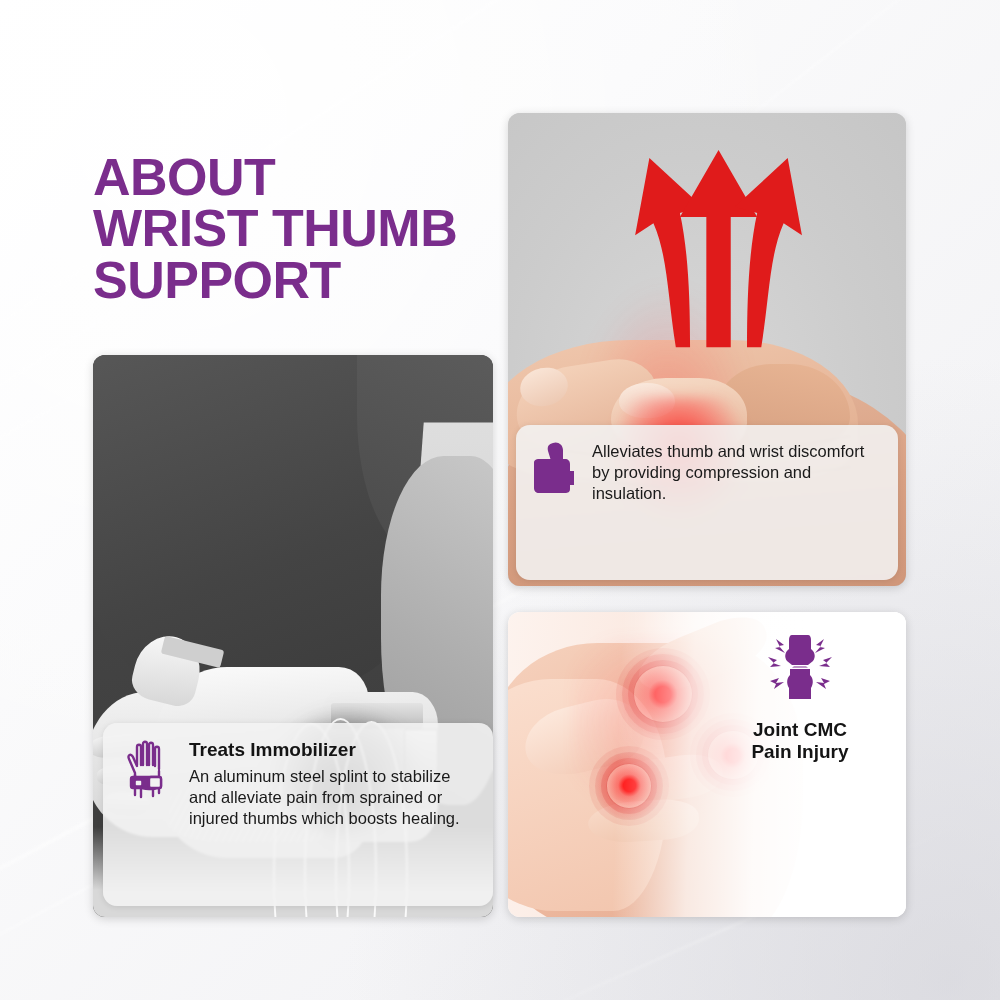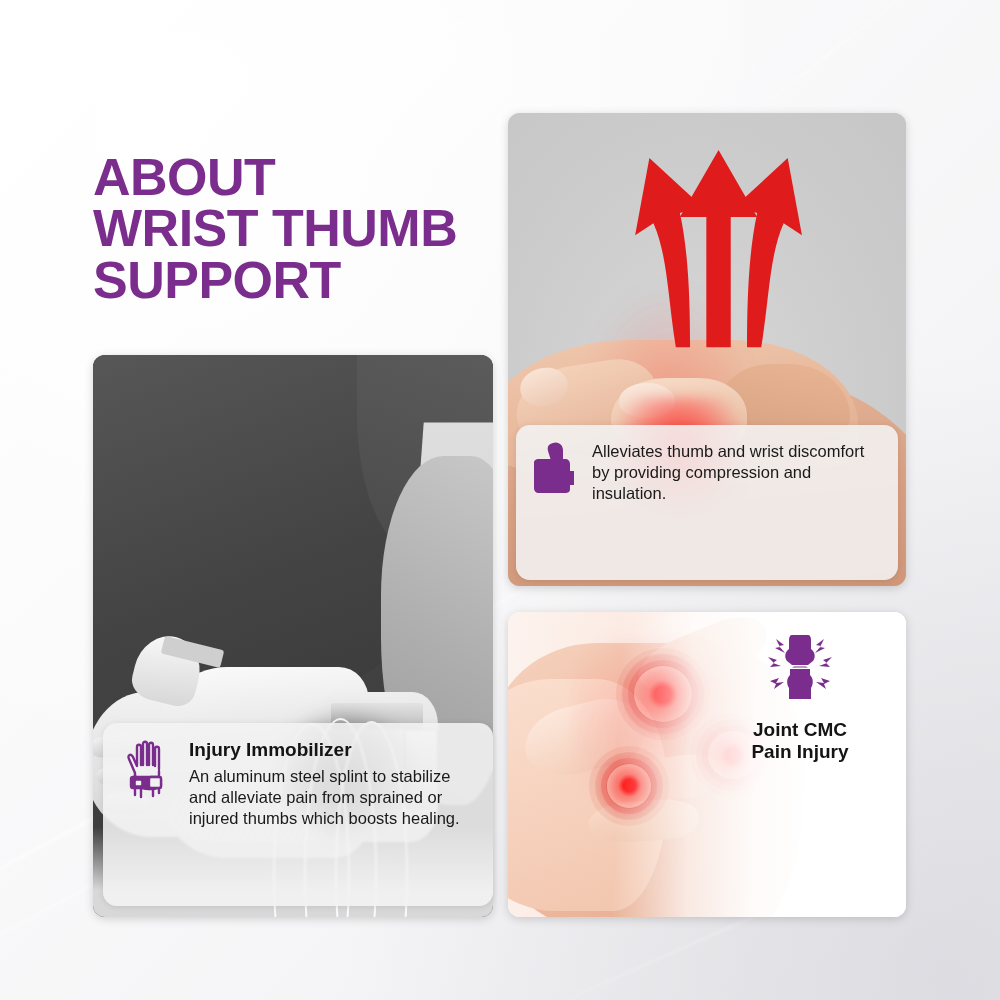--- a/index.html
+++ b/index.html
@@ -293,21 +293,21 @@
       <path d="M36 27 L36 10 C36 7 40 7 40 10 L40 30"></path>
       <path d="M18 27 L14 18 C12 14 8 16 10 20 L16 34 L16 44"></path>
       <path d="M16 36 C16 46 22 50 30 50 L34 50 C38 50 40 46 40 42 L40 32"></path>
       <path d="M16 56 L16 48 M22 58 L22 50 M34 57 L34 50 M40 54 L40 48"></path>
       <rect x="12" y="38" width="30" height="11" rx="2" fill="#7a2d8c" stroke="#7a2d8c"></rect>
       <rect x="30" y="38" width="12" height="11" rx="2" fill="#f2f2f2" stroke="#7a2d8c"></rect>
       <rect x="16" y="41" width="7" height="6" rx="1.5" fill="#f2f2f2" stroke="#7a2d8c" stroke-width="1.6"></rect>
     </svg>
   </div>
   <div>
-    <div class="card-title">Injury Immobilizer</div>
+    <div class="card-title">Treats Immobilizer</div>
     <div class="card-desc">An aluminum steel splint to stabilize and alleviate pain from sprained or injured thumbs which boosts healing.</div>
   </div>
 </div>
 
 <div id="card-cmc">
   <div class="card-icon">
     <svg width="76" height="72" viewBox="0 0 76 72" fill="#7a2d8c">
       <path d="M30 4 L46 4 C48 4 49 6 49 9 L49 18 C53 21 54 26 51 30 L46 34 L30 34 L25 30 C22 26 23 21 27 18 L27 9 C27 6 28 4 30 4 Z"></path>
       <path d="M28 38 L48 38 L48 44 C51 47 52 52 49 57 L49 68 L27 68 L27 57 C24 52 25 47 28 44 Z"></path>
       <path d="M32 35.5 L44 35.5 L46 36.6 L30 36.6 Z"></path>

